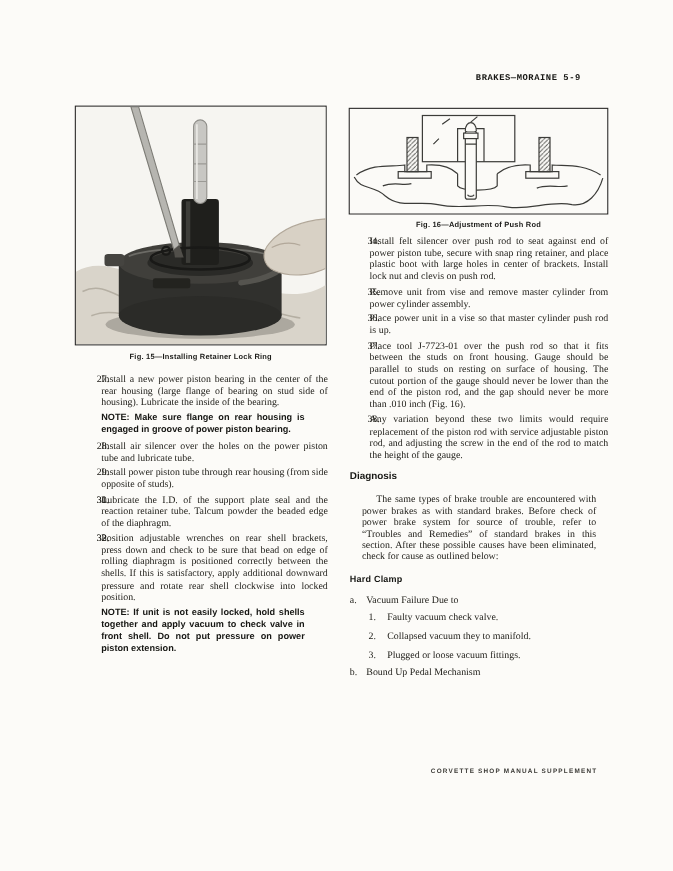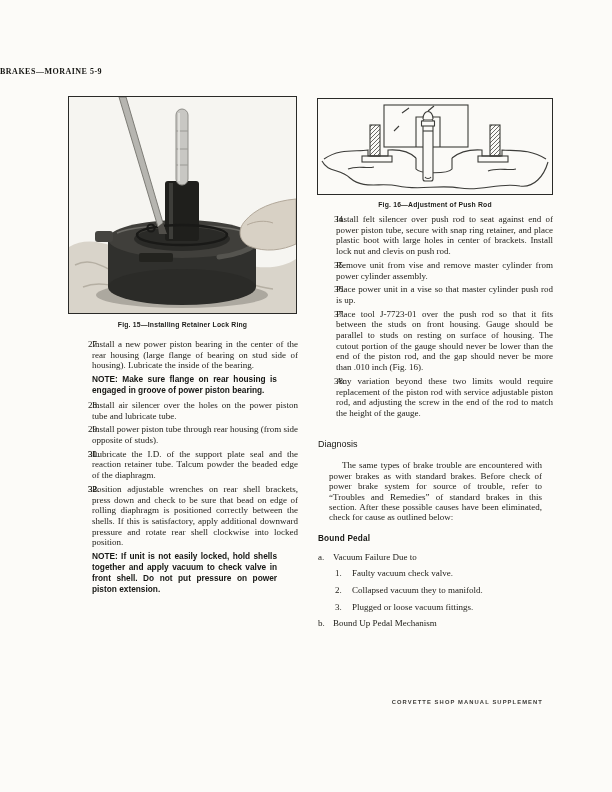--- a/index.html
+++ b/index.html
@@ -2,22 +2,22 @@
 <html><head>
 <meta charset="utf-8">
 <style>
   html,body{margin:0;padding:0;background:#e8e8e8;}
   .page{
     position:relative;width:612px;height:792px;background:#fcfbf8;
     font-family:"Liberation Serif",serif;color:#23221d;overflow:hidden;
     box-shadow:0 0 6px rgba(0,0,0,.25);
   }
   .hdr{
-    position:absolute;top:67px;left:0;right:84px;text-align:left;
-    font-family:Liberation Serif, serif;font-weight:bold;
+    position:absolute;top:67px;left:0;right:84px;text-align:right;
+    font-family:Liberation Mono, monospace;font-weight:bold;
     font-size:8px;letter-spacing:.5px;color:#161613;
   }
   .fig{position:absolute;box-sizing:border-box;border:1px solid #2a2a28;background:#f7f6f3;}
   #fig15{left:68px;top:96px;width:229px;height:218px;}
   #fig16{left:317px;top:98px;width:236px;height:97px;}
   .cap{
     position:absolute;text-align:center;
     font-family:"Liberation Sans",sans-serif;font-weight:bold;
     font-size:6.8px;letter-spacing:.2px;color:#1c1c19;
   }
@@ -28,22 +28,22 @@
   #rightcol{left:318px;top:214px;width:235px;}
   .item{position:relative;padding-left:20px;text-align:justify;margin-bottom:3px;}
   #rightcol .item{padding-left:18px;}
   .item .num{position:absolute;left:16px;top:0;}
   .note{
     font-family:"Liberation Sans",sans-serif;font-weight:bold;
     font-size:8.3px;line-height:10.9px;text-align:justify;
     width:185px;margin-left:20px;margin-top:1px;margin-bottom:4px;color:#161613;
   }
   .h-diag{
-    font-family:"Liberation Sans",sans-serif;font-weight:normal;
-    font-size:9px;color:#161613;margin:20px 0 5px 0;
+    font-family:"Liberation Sans",sans-serif;font-weight:bold;
+    font-size:9px;color:#161613;margin:8px 0 5px 0;
   }
   .para{text-align:justify;text-indent:13px;line-height:10.4px;margin:11px;}
   .h-hard{
     font-family:"Liberation Sans",sans-serif;font-weight:bold;
     font-size:8.2px;color:#161613;margin:11px 0 7px 0;letter-spacing:.2px;
   }
   .o-row{position:relative;margin-bottom:6px;}
   .o-a{padding-left:15px;}
   .o-a .num{position:absolute;left:0;top:0;}
   .o-n{padding-left:34px;}
@@ -200,21 +200,21 @@
       <span class="num">37.</span>
       <span>Place tool J-7723-01 over the push rod so that it fits between the studs on front housing. Gauge should be parallel to studs on resting on surface of housing. The cutout portion of the gauge should never be lower than the end of the piston rod, and the gap should never be more than .010 inch (Fig. 16).</span>
     </div>
     <div class="item">
       <span class="num">38.</span>
       <span>Any variation beyond these two limits would require replacement of the piston rod with service adjustable piston rod, and adjusting the screw in the end of the rod to match the height of the gauge.</span>
     </div>
 
     <div class="h-diag">Diagnosis</div>
     <p class="para">The same types of brake trouble are encountered with power brakes as with standard brakes. Before check of power brake system for source of trouble, refer to “Troubles and Remedies” of standard brakes in this section. After these possible causes have been eliminated, check for cause as outlined below:</p>
-    <div class="h-hard">Bound Pedal</div>
+    <div class="h-hard">Hard Clamp</div>
 
     <div class="o-row o-a">
       <span class="num">a.</span>
       <span>Vacuum Failure Due to</span>
     </div>
     <div class="o-row o-n">
       <span class="num">1.</span>
       <span>Faulty vacuum check valve.</span>
     </div>
     <div class="o-row o-n">

